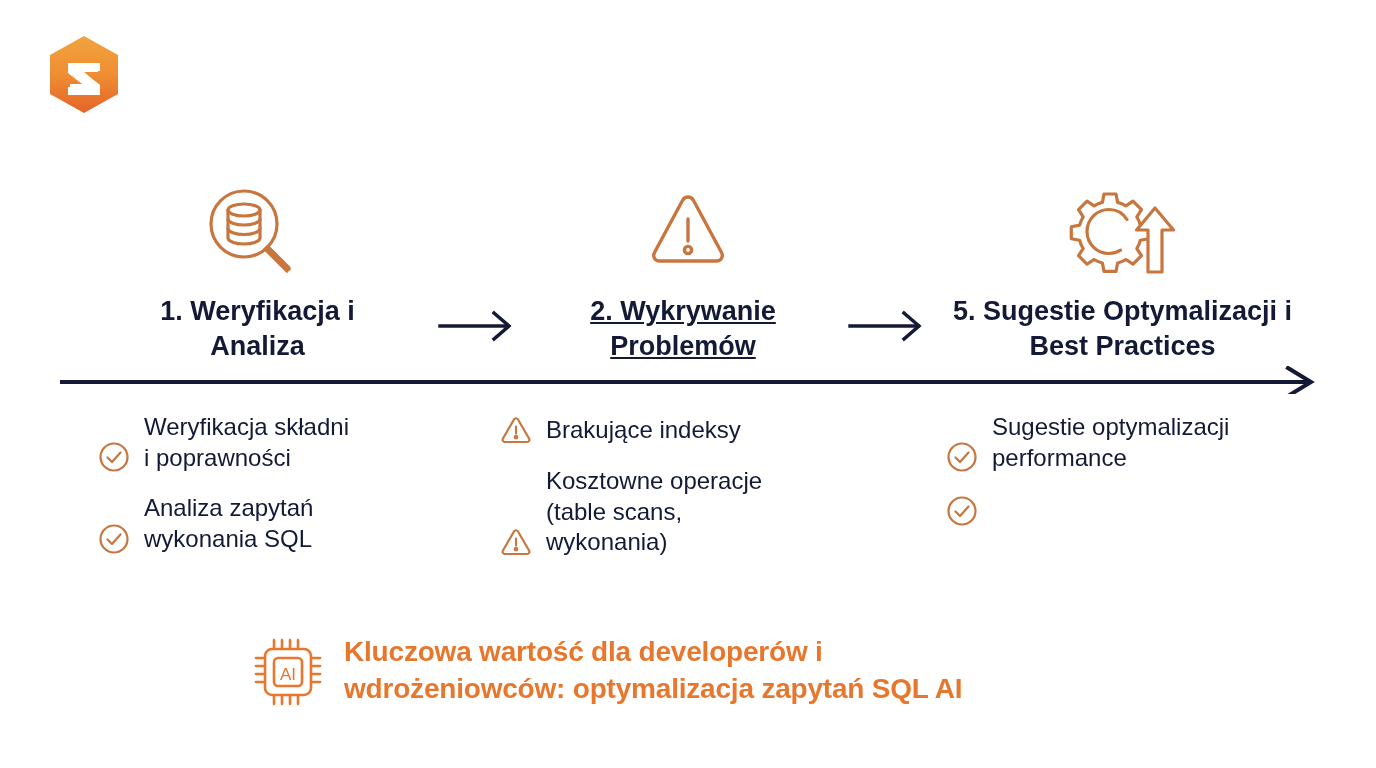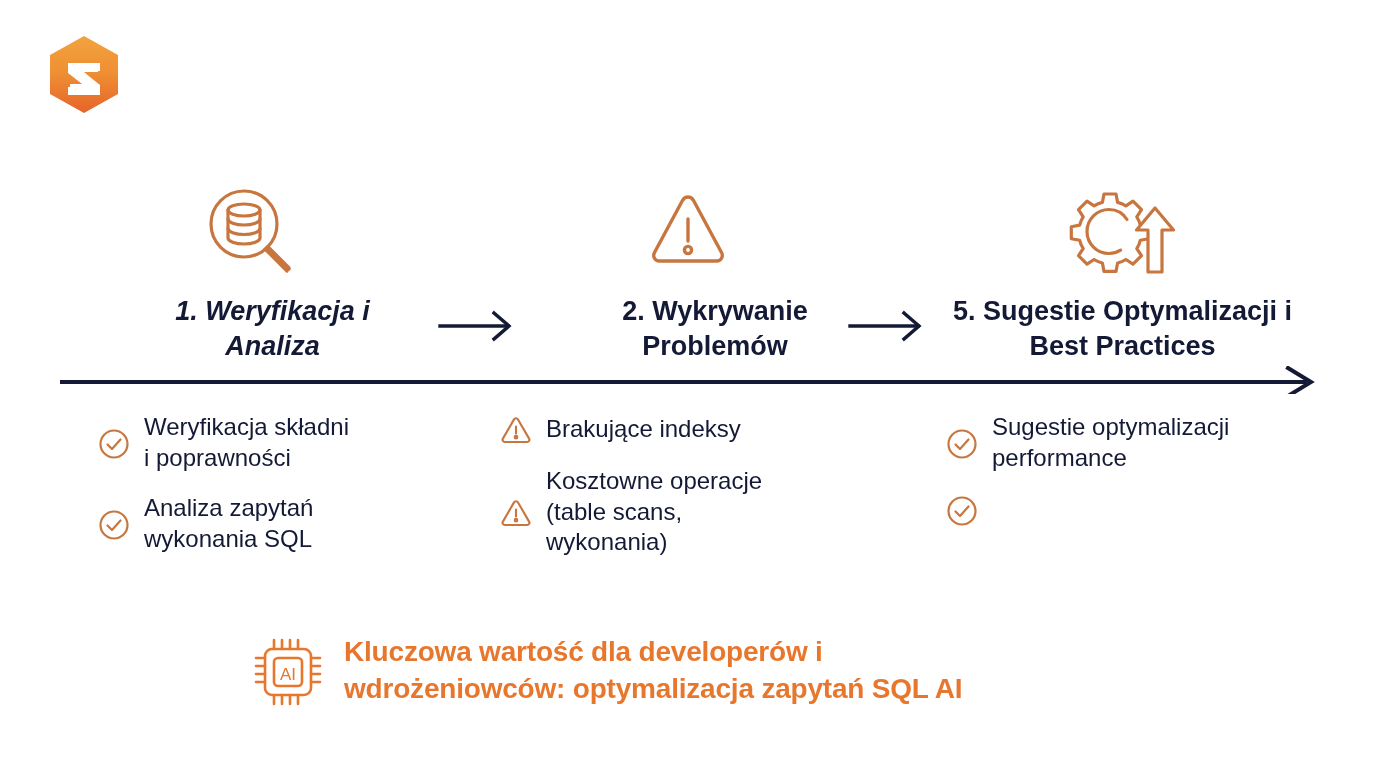--- a/index.html
+++ b/index.html
@@ -59,22 +59,22 @@
 
   .stage-head {
     position: absolute;
     top: 294px;
     font-size: 27px;
     line-height: 1.3;
     font-weight: 800;
     color: #141a36;
     text-align: center;
   }
-  .stage-head-1 { left: 125px;  width: 295px; font-style: italic; }
-  .stage-head-2 { left: 570px;  width: 290px; }
+  .stage-head-1 { left: 110px;  width: 295px; }
+  .stage-head-2 { left: 538px;  width: 290px; text-decoration: underline; }
   .stage-head-3 { left: 925px;  width: 395px; }
 
   .connector {
     position: absolute;
     top: 308px;
     width: 78px;
     height: 36px;
   }
   .connector-1 { left: 438px; }
   .connector-2 { left: 848px; }
@@ -92,21 +92,21 @@
   .col {
     position: absolute;
     top: 412px;
   }
   .col-1 { left: 98px;  width: 330px; }
   .col-2 { left: 500px; width: 330px; }
   .col-3 { left: 946px; width: 370px; }
 
   .bullet {
     display: flex;
-    align-items: center;
+    align-items: flex-end;
     margin-bottom: 20px;
   }
   .bullet-ico {
     flex: 0 0 auto;
     width: 32px;
     height: 32px;
     margin-right: 14px;
     margin-top: 2px;
   }
   .bullet-text {

